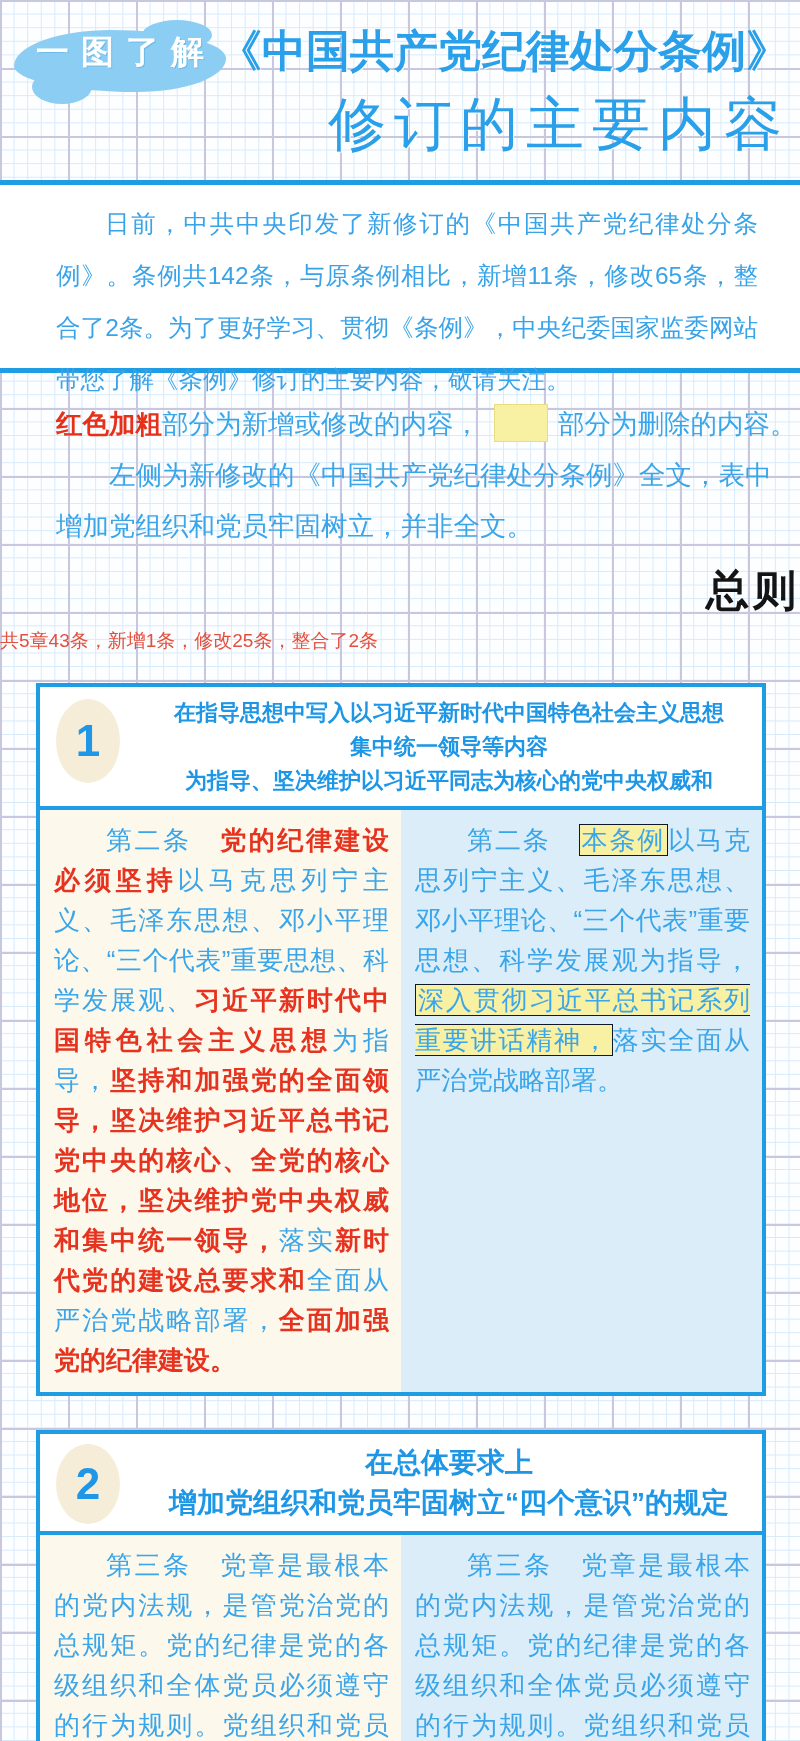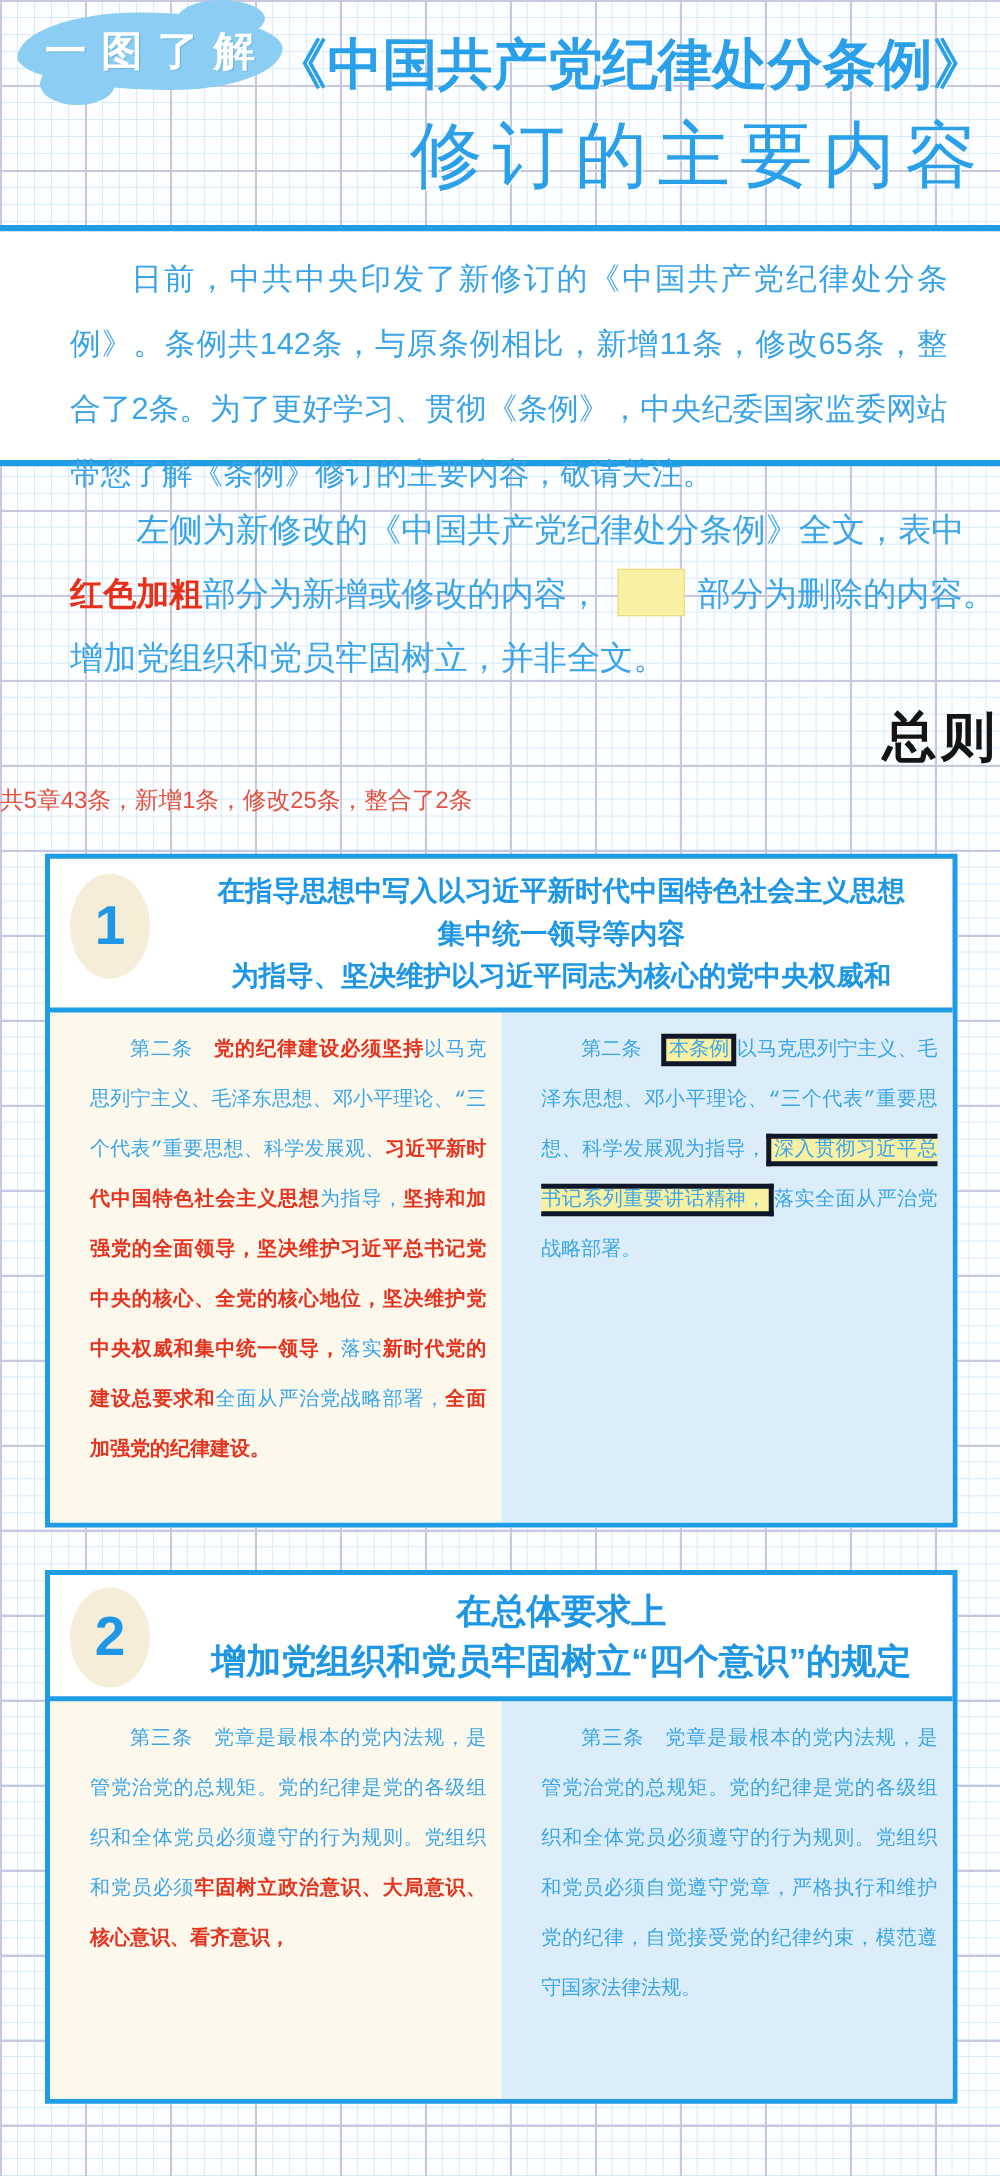--- a/index.html
+++ b/index.html
@@ -11,24 +11,24 @@
       linear-gradient(#c9c6df 2px, transparent 2px),
       linear-gradient(90deg,#c9c6df 2px, transparent 2px),
       linear-gradient(#d7eafa 1px, transparent 1px),
       linear-gradient(90deg,#d7eafa 1px, transparent 1px);
     background-size:68px 68px,68px 68px,13.6px 13.6px,13.6px 13.6px;
   }
 
   
   .header { height:180px; position:relative; }
   .badge {
-    position:absolute; left:14px; top:10px; width:212px; height:62px;
+    position:absolute; left:14px; top:30px; width:212px; height:62px;
     background:#8bcdf3;
     border-radius:46% 54% 42% 58% / 58% 46% 54% 42%;
-    display:flex; align-items:center; justify-content:center;
+    display:flex; justify-content:center;
   }
   .badge::before, .badge::after {
     content:""; position:absolute; background:#8bcdf3; border-radius:50%;
   }
   .badge::before { width:60px; height:34px; left:18px; bottom:-12px; }
   .badge::after  { width:70px; height:30px; right:14px; top:-10px; }
   .badge-label { position:relative; z-index:2; color:#ffffff; font-size:33px; font-weight:bold;
     letter-spacing:12px; padding-left:12px; text-shadow:1px 1px 0 #6db9e6; }
   .title1 {
     position:absolute; left:210px; top:22px; width:588px; text-align:center;
@@ -53,21 +53,21 @@
   }
 
   
   .legend { height:178px; padding:26px 50px 0 56px; }
   .legend .lg-line { color:#3aa5e9; font-size:26.5px; line-height:51px; white-space:nowrap; }
   .legend .indent { text-indent:2em; }
 
   .seg-blue { color:#3aa5e9; }
   .seg-red { color:#e6331f; font-weight:bold; }
   .seg-redbold { color:#e6301a; font-weight:bold; }
-  .seg-hl { color:#3aa5e9; background:#f8f0a2; border:4px solid #0f172a; padding:0 2px; }
+  .seg-hl { color:#3aa5e9; background:#f8f0a2; border:1px solid #0f172a; padding:0 2px; }
   .seg-yellowbox {
     display:inline-block; width:54px; height:38px; background:#f8f0a2;
     border:1px solid #e9dd82; vertical-align:-9px; margin:0 10px 0 14px;
   }
 
   
   .section-title {
     margin-top:16px; text-align:right; color:#141414;
     font-family:"Liberation Serif", serif; font-size:43px; font-weight:bold;
     letter-spacing:4px; line-height:48px;
@@ -81,21 +81,21 @@
   .card-num {
     position:absolute; left:16px; top:12px; width:64px; height:84px;
     background:#f6edd8; border-radius:50%;
     display:flex; align-items:center; justify-content:center;
     color:#1f97e6; font-size:44px; font-weight:bold;
   }
   .card2 .card-num { height:80px; top:10px; }
   .card-title { text-align:center; color:#1e96e6; font-weight:bold; font-size:22px; line-height:34px; }
   .card2 .card-title { font-size:28px; line-height:40px; }
   .card-body { display:flex; align-items:stretch; }
-  .col { width:50%; font-size:16px; line-height:40px; text-align:justify; text-indent:2em; padding:10px 12px 12px 32px;font-family:Liberation Mono, monospace; }
+  .col { width:50%; font-size:26px; line-height:40px; text-align:justify; text-indent:2em; padding:10px 12px 12px 14px; }
   .col-left { background:#fdf8ec; }
   .col-right { background:#dbedf9; }
   .card1 .card-body { min-height:408px; }
   .card2 .card-body { min-height:318px; }
 </style>
 </head>
 <body>
 
 <div id="page">
 
@@ -105,22 +105,22 @@
     </div>
     <div class="title1">《中国共产党纪律处分条例》</div>
     <div class="title2">修订的主要内容</div>
   </div>
 
   <div class="intro">
     <p>日前，中共中央印发了新修订的《中国共产党纪律处分条例》。条例共142条，与原条例相比，新增11条，修改65条，整合了2条。为了更好学习、贯彻《条例》，中央纪委国家监委网站带您了解《条例》修订的主要内容，敬请关注。</p>
   </div>
 
   <div class="legend">
+    <div class="lg-line"><span class="seg seg-redbold">红色加粗</span><span class="seg seg-blue">部分为新增或修改的内容，</span><span class="seg seg-yellowbox"></span><span class="seg seg-blue">部分为删除的内容。</span></div>
     <div class="lg-line indent">左侧为新修改的《中国共产党纪律处分条例》全文，表中</div>
-    <div class="lg-line"><span class="seg seg-redbold">红色加粗</span><span class="seg seg-blue">部分为新增或修改的内容，</span><span class="seg seg-yellowbox"></span><span class="seg seg-blue">部分为删除的内容。</span></div>
     <div class="lg-line">增加党组织和党员牢固树立，并非全文。</div>
   </div>
 
   <div class="section-title">总则</div>
   <div class="section-subtitle">共5章43条，新增1条，修改25条，整合了2条</div>
 
   <div class="card card1">
     <div class="card-header">
       <div class="card-num">
         <span>1</span>

